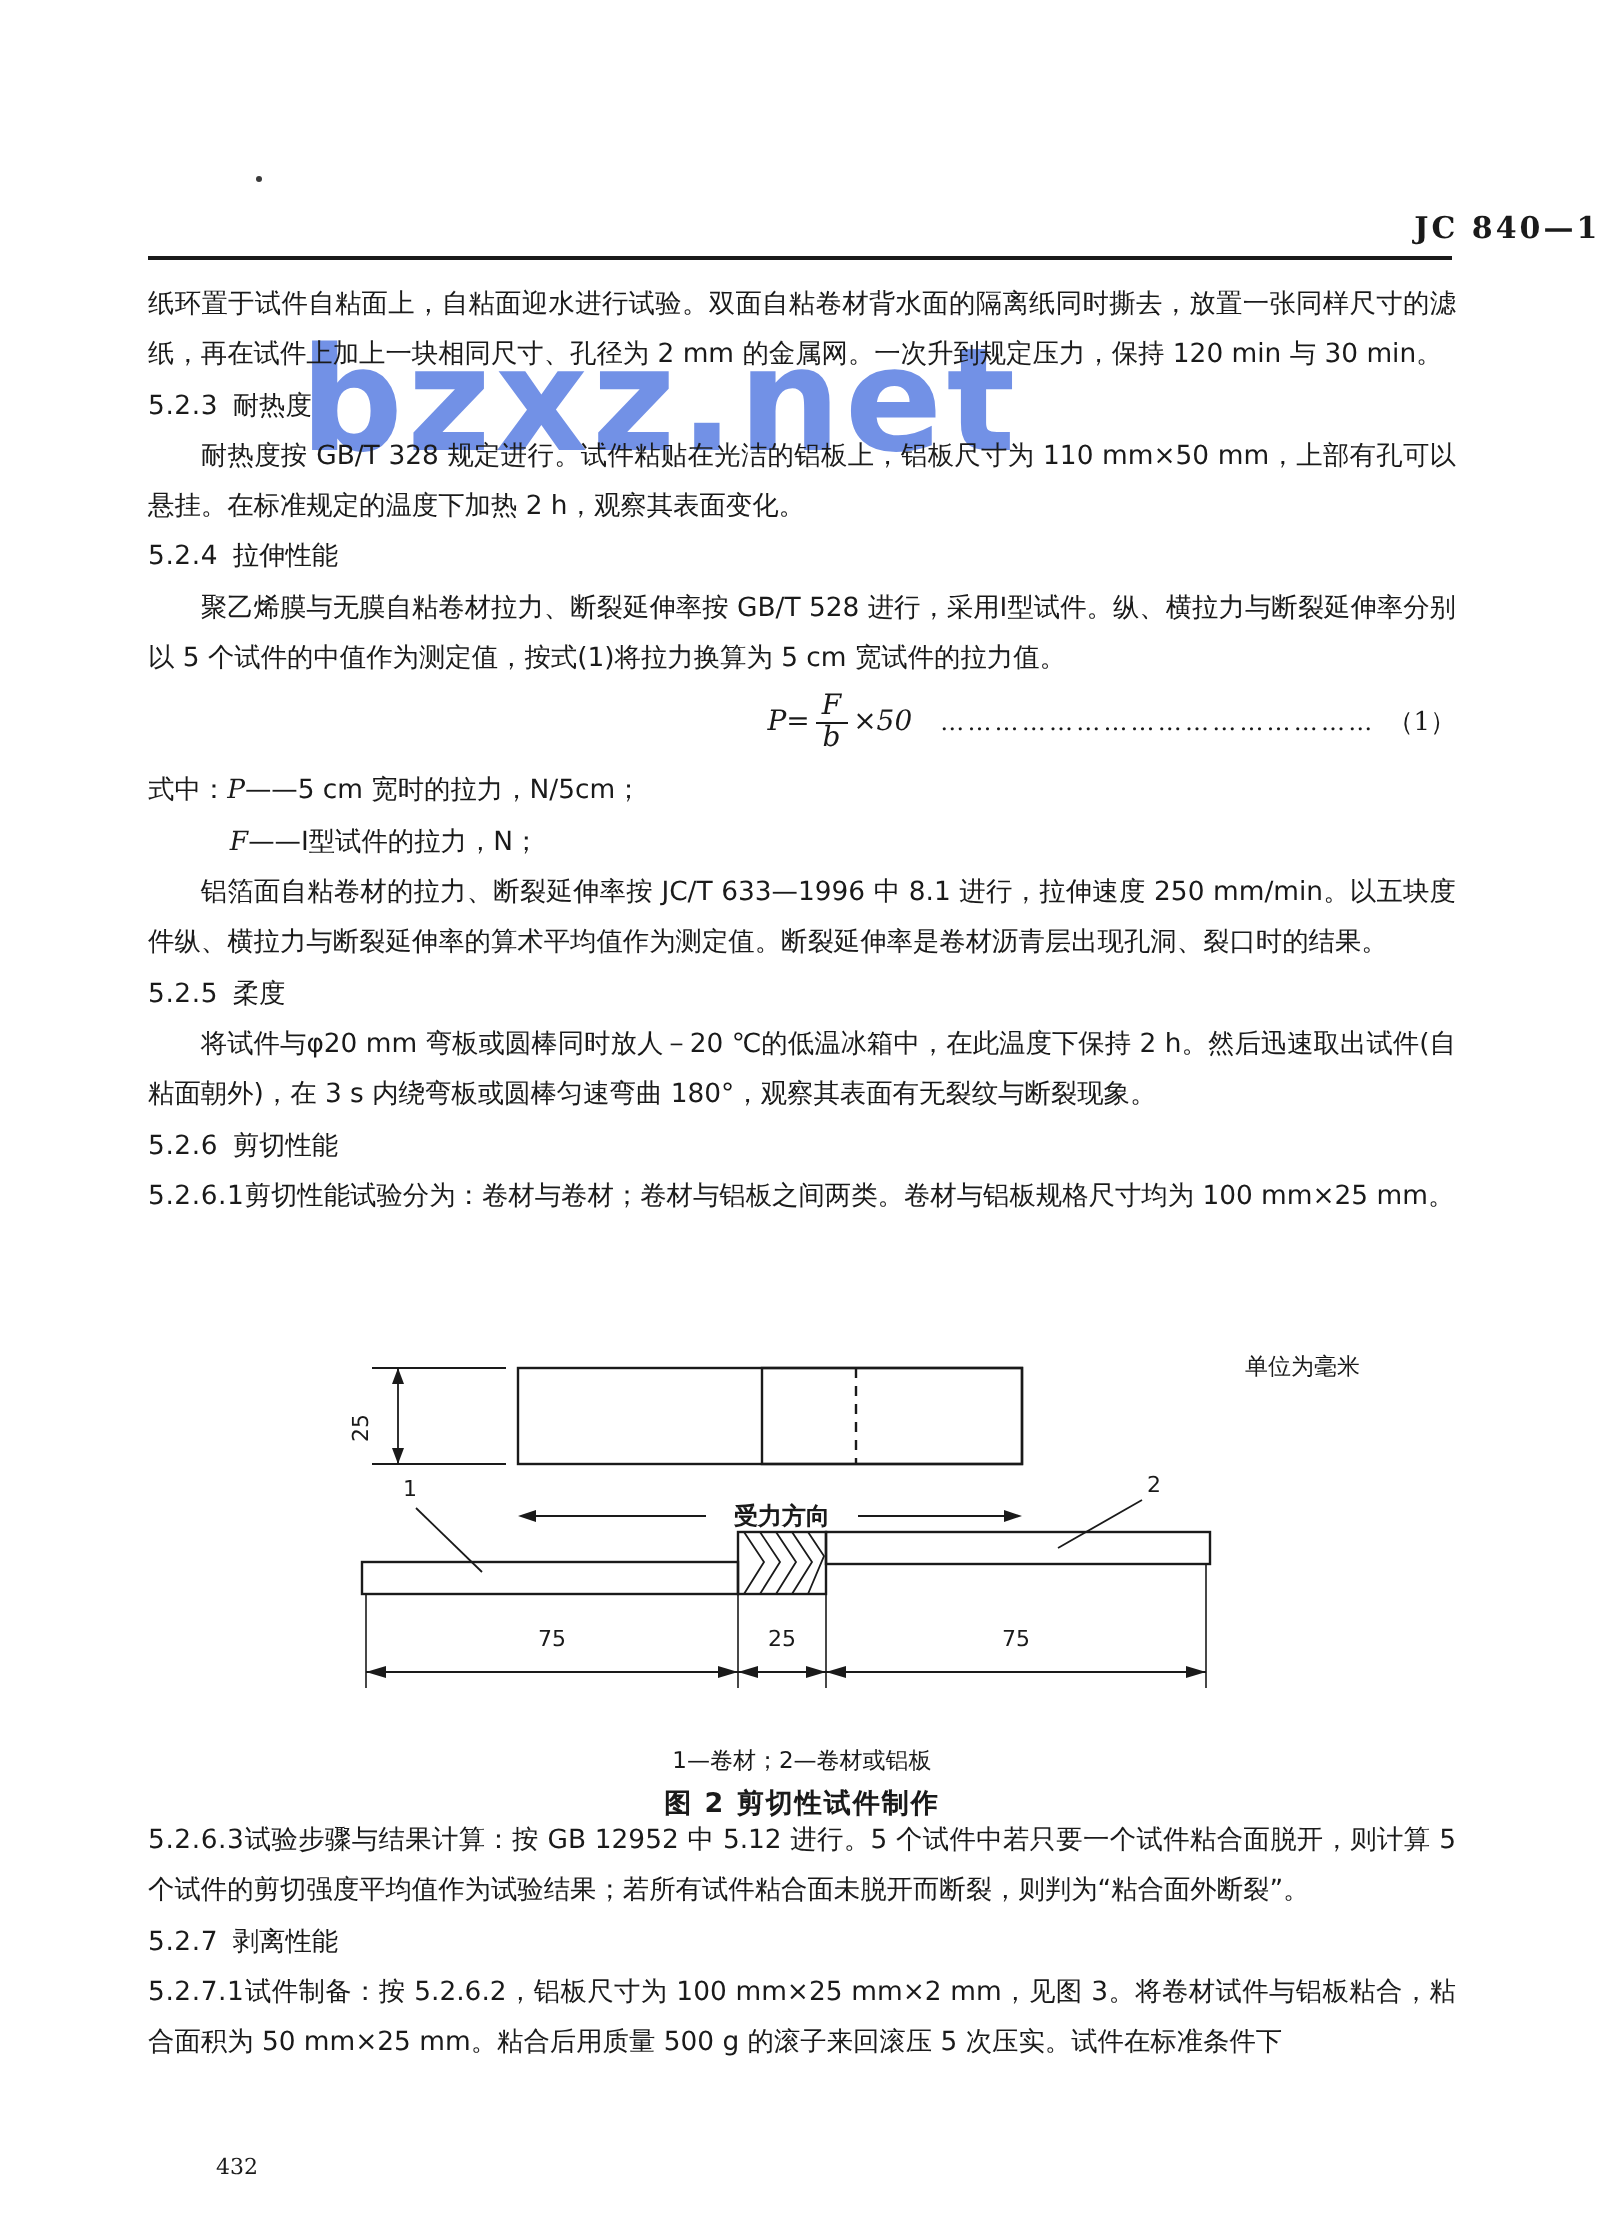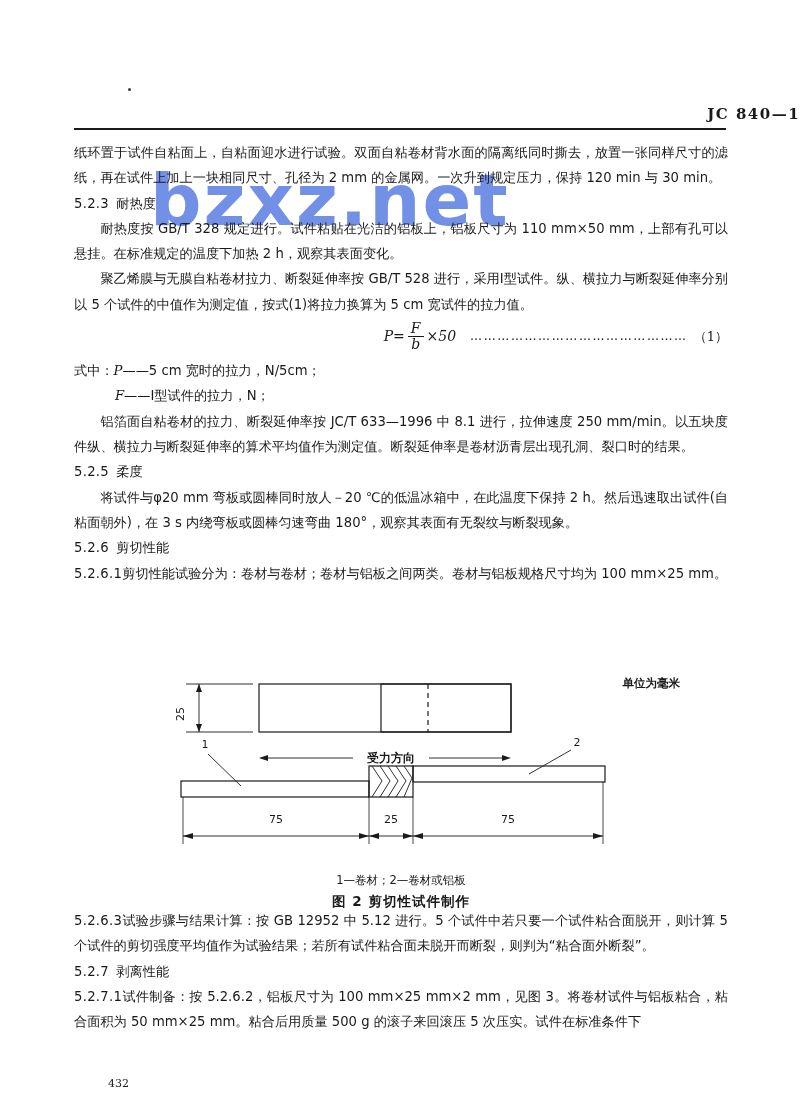--- a/index.html
+++ b/index.html
@@ -130,21 +130,21 @@
     position: absolute;
     left: 74px;
     top: 676px;
     width: 654px;
   }
   .unit-label {
     position: absolute;
     right: 48px;
     top: 0px;
     font-size: 11.5px;
-    font-weight: bold;
+    font-weight: normal;
   }
   .fig-svg { display: block; margin: 0 auto; }
   .fig-legend {
     text-align: center;
     font-size: 11.5px;
     font-weight: normal;
     margin-top: 2px;
   }
   .fig-caption {
     text-align: center;
@@ -190,20 +190,21 @@
     <div class="doc-header">JC 840—1999</div>
     <div class="header-rule"></div>
 
     <div class="body-text">
 
       <p class="para">纸环置于试件自粘面上，自粘面迎水进行试验。双面自粘卷材背水面的隔离纸同时撕去，放置一张同样尺寸的滤纸，再在试件上加上一块相同尺寸、孔径为 2 mm 的金属网。一次升到规定压力，保持 120 min 与 30 min。</p>
 
       <p class="clause"><span class="num num-sp">5.2.3</span><span>耐热度</span></p>
       <p class="para indent">耐热度按 GB/T 328 规定进行。试件粘贴在光洁的铝板上，铝板尺寸为 110 mm×50 mm，上部有孔可以悬挂。在标准规定的温度下加热 2 h，观察其表面变化。</p>
 
+      <p class="clause"><span class="num num-sp">5.2.4</span><span>拉伸性能</span></p>
       <p class="para indent">聚乙烯膜与无膜自粘卷材拉力、断裂延伸率按 GB/T 528 进行，采用Ⅰ型试件。纵、横拉力与断裂延伸率分别以 5 个试件的中值作为测定值，按式(1)将拉力换算为 5 cm 宽试件的拉力值。</p>
 
       <div class="formula-row">
         <span class="formula">
           <span>P=</span>
           <span class="frac">
             <span class="top">F</span>
             <span class="bar"></span>
             <span class="bot">b</span>
           </span>

